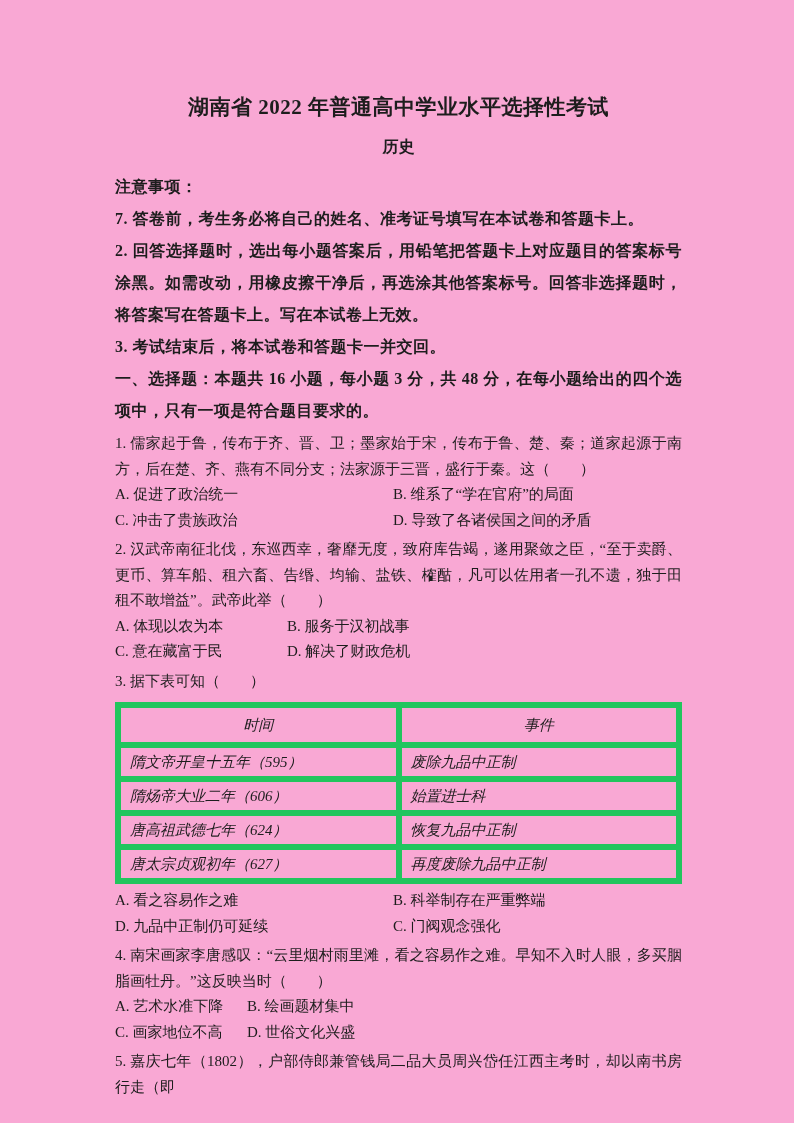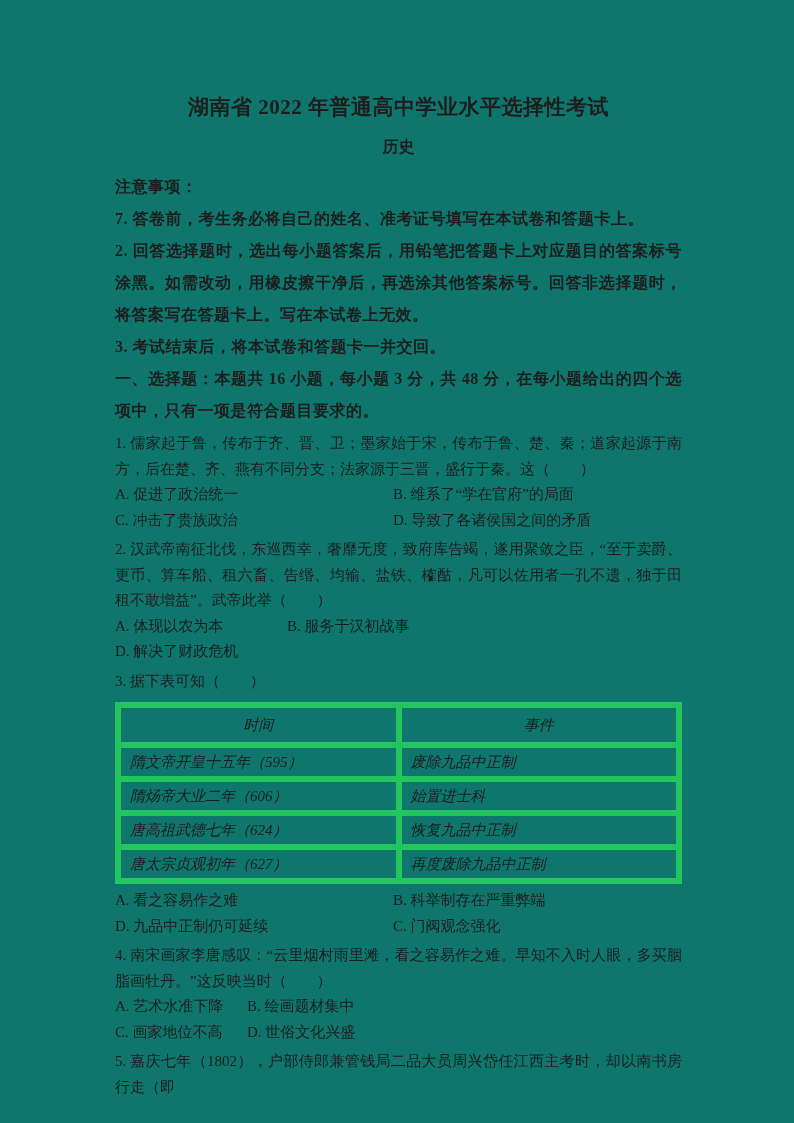--- a/index.html
+++ b/index.html
@@ -12,21 +12,21 @@
     height: 1123px;
     overflow: hidden;
   }
   .page {
     box-sizing: border-box;
     width: 794px;
     height: 1123px;
     padding: 93px 112px 30px 115px;
     font-family: "Liberation Serif", "DejaVu Serif", serif;
     color: #1d1d1d;
-    background: #0f766e;
+    background: #f9a8d4;
   }
   .title {
     font-size: 21px;
     font-weight: bold;
     text-align: center;
     margin: 0 0 16px 0;
     letter-spacing: 0.5px;
   }
   .subtitle {
     font-size: 16px;
@@ -107,20 +107,21 @@
       <span>C. 冲击了贵族政治</span>
       <span>D. 导致了各诸侯国之间的矛盾</span>
     </div>
   </div>
 
   <div>
     <p class="stem">2. 汉武帝南征北伐，东巡西幸，奢靡无度，致府库告竭，遂用聚敛之臣，“至于卖爵、更币、算车船、租六畜、告缗、均输、盐铁、榷酤，凡可以佐用者一孔不遗，独于田租不敢增益”。武帝此举（　　）</p>
     <div class="opts cols-med">
       <span>A. 体现以农为本</span>
       <span>B. 服务于汉初战事</span>
+      <span>C. 意在藏富于民</span>
       <span>D. 解决了财政危机</span>
     </div>
   </div>
 
   <div>
     <p class="stem">3. 据下表可知（　　）</p>
 
     <table class="qtable">
       <thead>
         <tr>

